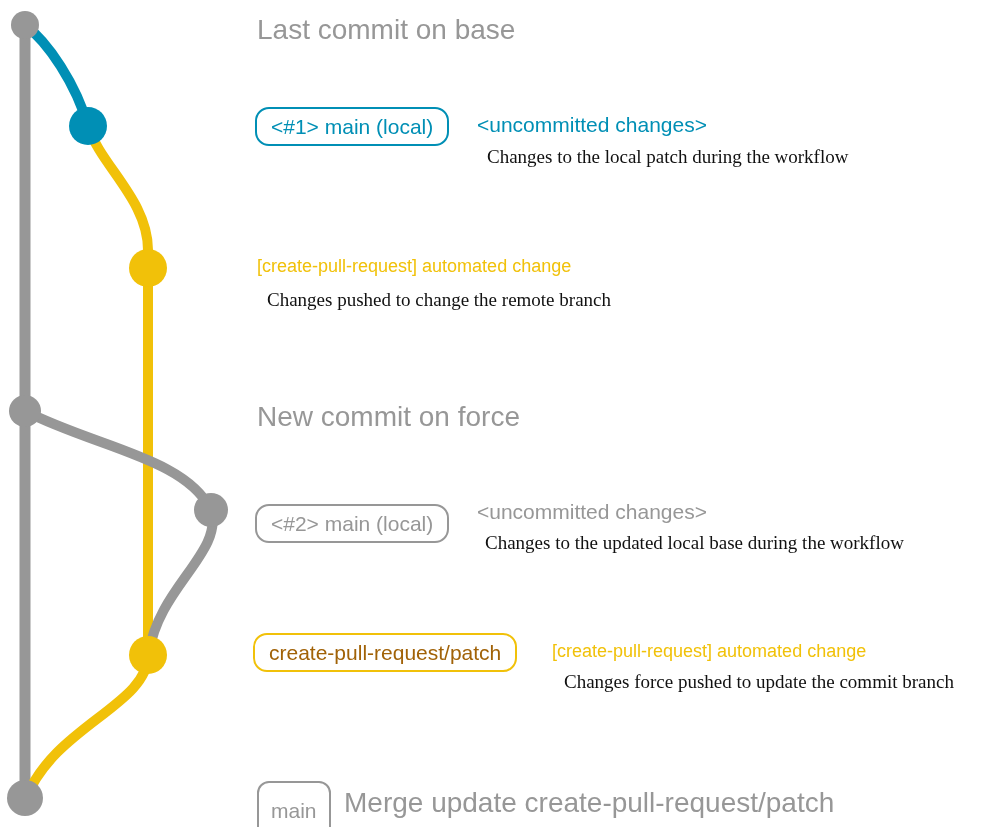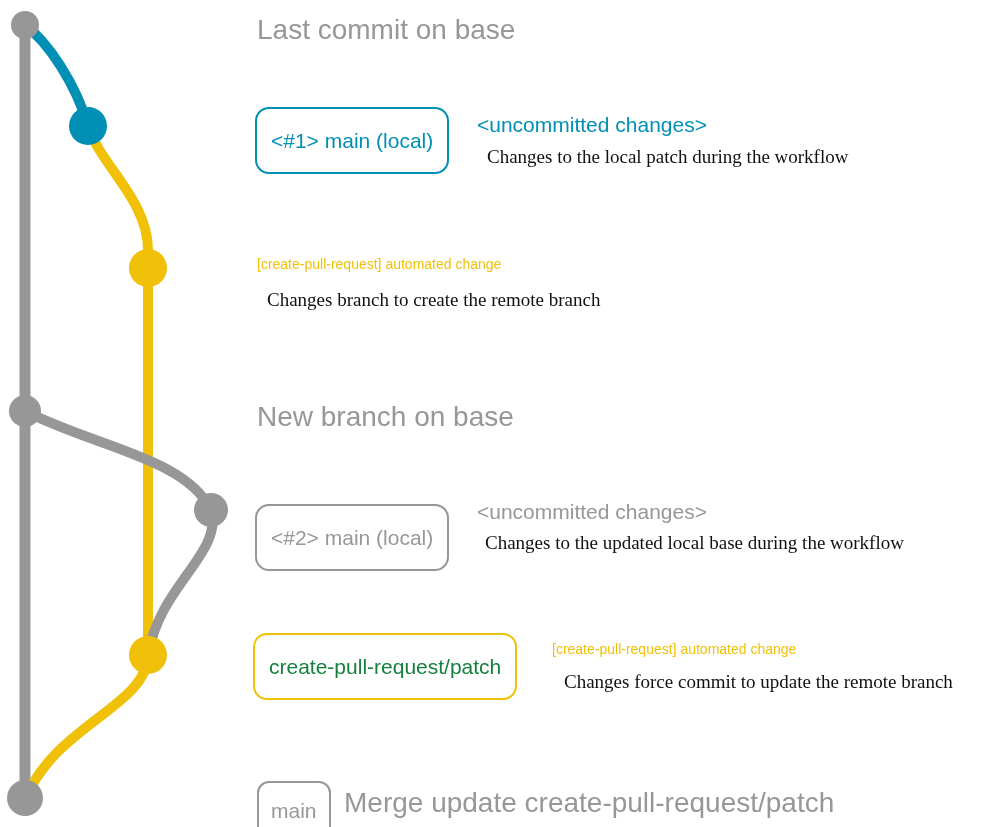--- a/index.html
+++ b/index.html
@@ -18,21 +18,21 @@
   svg.graph { left: 0; top: 0; }
 
   .label-gray {
     color: #979797;
     font-size: 28px;
     line-height: 1.2;
     white-space: nowrap;
   }
   .heading-yellow {
     color: #f1c109;
-    font-size: 14px;
+    font-size: 18px;
     line-height: 1.2;
     white-space: nowrap;
   }
   .status-blue {
     color: #008fb5;
     font-size: 21px;
     line-height: 1.2;
     white-space: nowrap;
   }
   .status-gray {
@@ -46,29 +46,29 @@
     font-size: 19px;
     color: #111111;
     line-height: 1.2;
     white-space: nowrap;
   }
   .badge {
     display: inline-block;
     box-sizing: border-box;
     font-size: 21px;
     line-height: 1.2;
-    padding: 19px 14px;
+    padding: 5px 14px;
     border: 2px solid;
     border-radius: 14px;
     white-space: nowrap;
     background: #ffffff;
   }
   .badge-blue   { color: #008fb5; border-color: #008fb5; }
   .badge-gray   { color: #979797; border-color: #979797; }
-  .badge-yellow { color: #15803d; border-color: #f1c109; }
+  .badge-yellow { color: #a16207; border-color: #f1c109; }
   .badge-small  { padding: 15px 12px; border-radius: 12px; }
 </style>
 </head>
 <body>
 
 <svg class="abs graph" width="981" height="827" viewBox="0 0 981 827">
 
   <path d="M 25 25 L 25 798" fill="none" stroke-width="11" stroke-linecap="round" stroke="#979797"></path>
 
   <path d="M 88 126 C 100 165 148 200 148 250 L 148 655 C 148 705 55 726 26 798" fill="none" stroke-width="10" stroke-linecap="round" stroke="#f1c109"></path>
@@ -86,26 +86,26 @@
   <circle cx="25" cy="798" r="18" fill="#979797"></circle>
 </svg>
 
 <div class="abs label-gray" style="left:257px; top:13px;">Last commit on base</div>
 
 <div class="abs badge badge-blue" style="left:255px; top:107px;">&lt;#1&gt; main (local)</div>
 <div class="abs status-blue" style="left:477px; top:112px;">&lt;uncommitted changes&gt;</div>
 <div class="abs note" style="left:487px; top:146px;">Changes to the local patch during the workflow</div>
 
 <div class="abs heading-yellow" style="left:257px; top:256px;">[create-pull-request] automated change</div>
-<div class="abs note" style="left:267px; top:289px;">Changes branch to create the remote branch</div>
+<div class="abs note" style="left:267px; top:289px;">Changes pushed to change the remote branch</div>
 
-<div class="abs label-gray" style="left:257px; top:400px;">New branch on base</div>
+<div class="abs label-gray" style="left:257px; top:400px;">New commit on force</div>
 
 <div class="abs badge badge-gray" style="left:255px; top:492px;margin-top:12px;">&lt;#2&gt; main (local)</div>
 <div class="abs status-gray" style="left:477px; top:499px;">&lt;uncommitted changes&gt;</div>
 <div class="abs note" style="left:485px; top:532px;">Changes to the updated local base during the workflow</div>
 
 <div class="abs badge badge-yellow" style="left:253px; top:633px;">create-pull-request/patch</div>
 <div class="abs heading-yellow" style="left:552px; top:641px;">[create-pull-request] automated change</div>
-<div class="abs note" style="left:564px; top:671px;">Changes force commit to update the remote branch</div>
+<div class="abs note" style="left:564px; top:671px;">Changes force pushed to update the commit branch</div>
 
 <div class="abs badge badge-gray badge-small" style="left:257px; top:781px;">main</div>
 <div class="abs label-gray" style="left:344px; top:786px;">Merge update create-pull-request/patch</div>
 
 </body></html>

